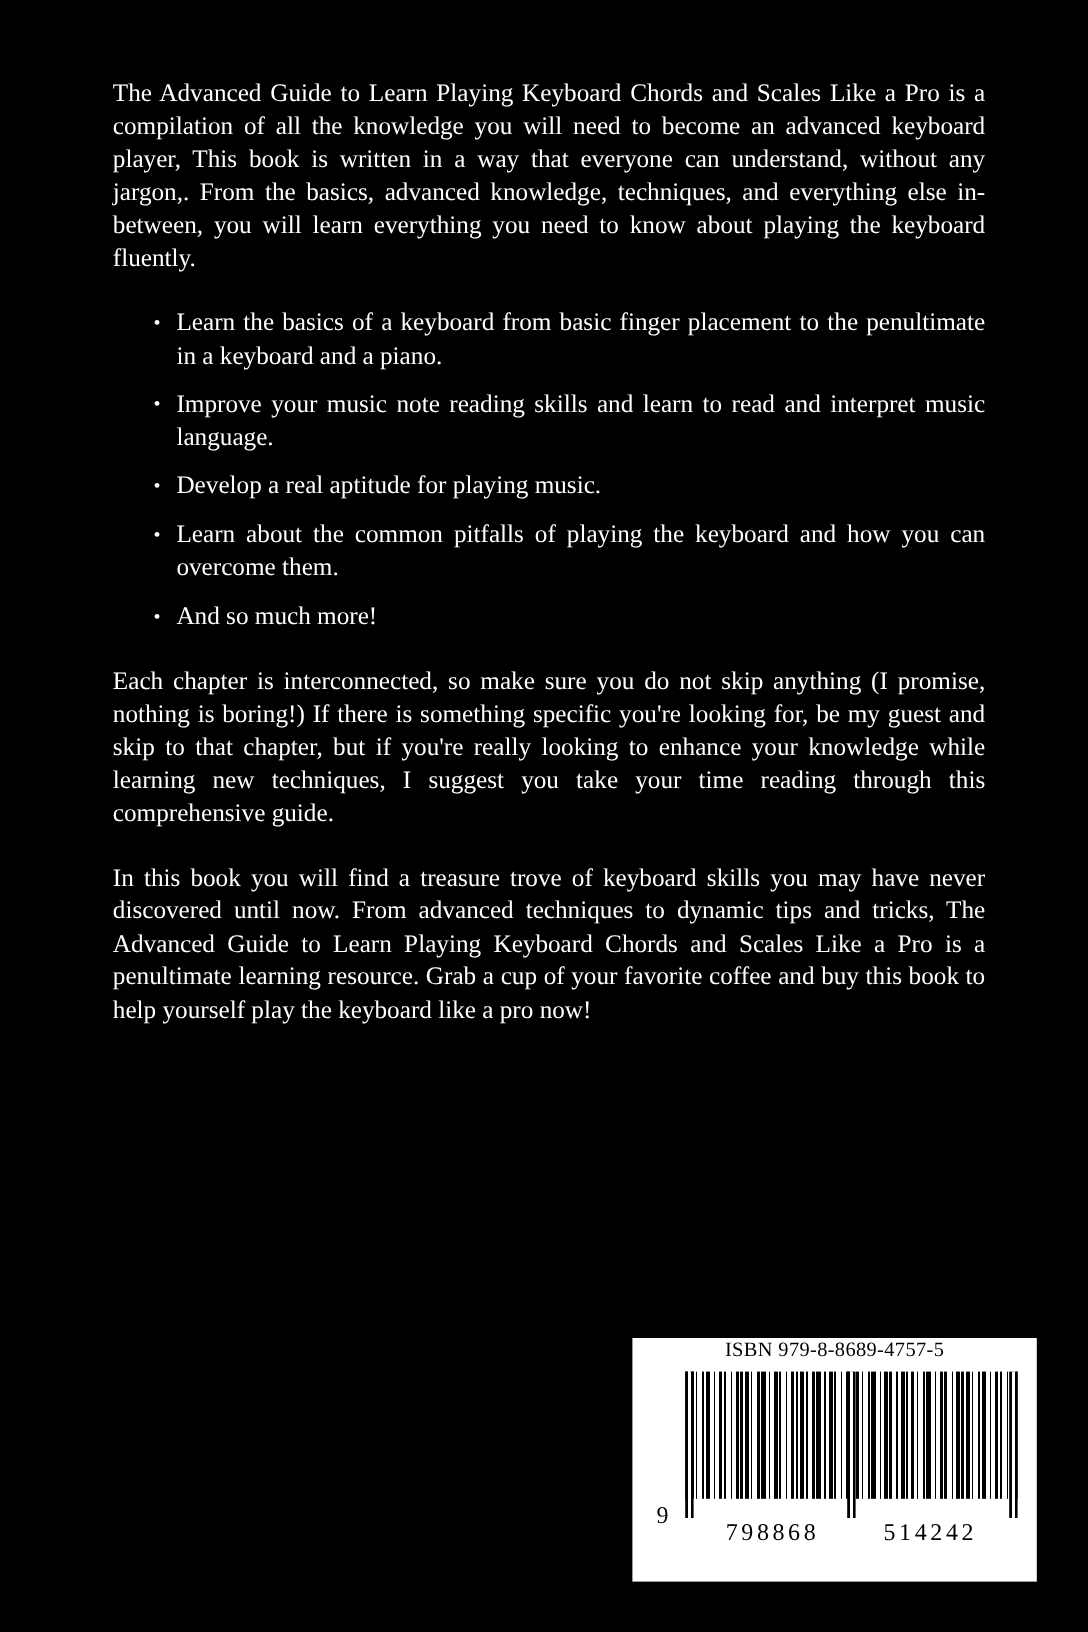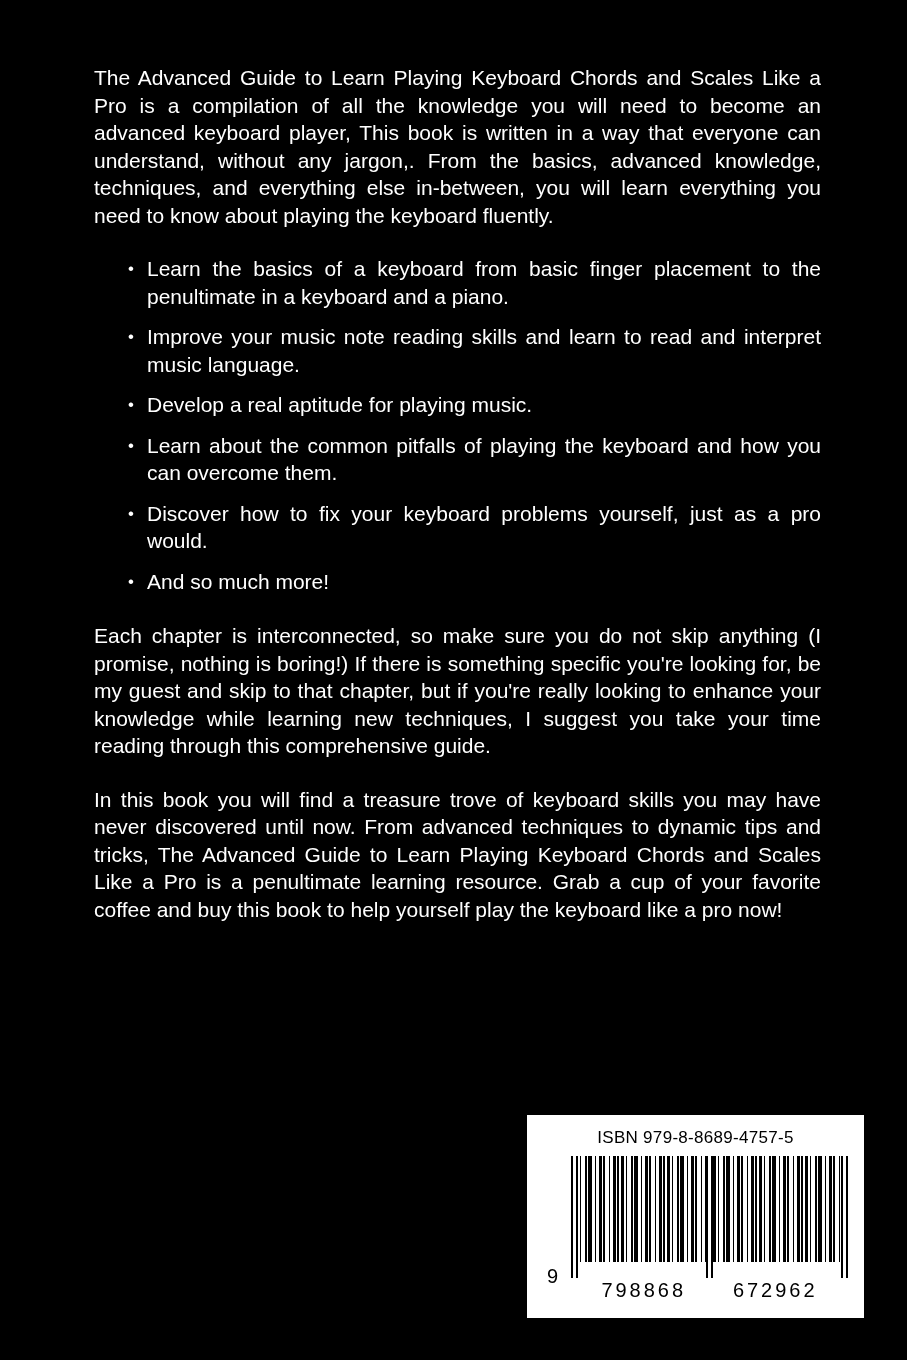--- a/index.html
+++ b/index.html
@@ -6,21 +6,21 @@
     margin: 0;
     padding: 0;
     background: #000;
   }
   .page {
     position: relative;
     width: 871px;
     height: 1360px;
     background: #000;
     overflow: hidden;
-    font-family: Liberation Sans, sans-serif;
+    font-family: Liberation Serif, serif;
     color: #fff;
   }
   .text-column {
     position: absolute;
     left: 94px;
     top: 64px;
     width: 727px;
     font-size: 21px;
     line-height: 27.5px;
     font-weight: 400;
@@ -56,21 +56,20 @@
     position: absolute;
     left: 527px;
     top: 1115px;
     width: 337px;
     height: 203px;
     background: #fff;
     color: #000;
   }
   .isbn-label {
     text-align: center;
-    padding-top: 13px;
     font-size: 17px;
     letter-spacing: 0.3px;
   }
   .bars-wrap {
     position: relative;
     margin-top: 8px;
     height: 150px;
   }
   .bars {
     position: absolute;
@@ -132,37 +131,36 @@
 
   <div class="text-column">
     <p class="para">The Advanced Guide to Learn Playing Keyboard Chords and Scales Like a Pro is a compilation of all the knowledge you will need to become an advanced keyboard player, This book is written in a way that everyone can understand, without any jargon,. From the basics, advanced knowledge, techniques, and everything else in-between, you will learn everything you need to know about playing the keyboard fluently.</p>
 
 
     <ul class="bullets">
       <li>Learn the basics of a keyboard from basic finger placement to the penultimate in a keyboard and a piano.</li>
       <li>Improve your music note reading skills and learn to read and interpret music language.</li>
       <li>Develop a real aptitude for playing music.</li>
       <li>Learn about the common pitfalls of playing the keyboard and how you can overcome them.</li>
-      <li>Discover how to fix your keyboard problems yourself, just as a pro would.</li>
       <li>And so much more!</li>
     </ul>
 
     <p class="para">Each chapter is interconnected, so make sure you do not skip anything (I promise, nothing is boring!) If there is something specific you're looking for, be my guest and skip to that chapter, but if you're really looking to enhance your knowledge while learning new techniques, I suggest you take your time reading through this comprehensive guide.</p>
 
     <p class="para">In this book you will find a treasure trove of keyboard skills you may have never discovered until now. From advanced techniques to dynamic tips and tricks, The Advanced Guide to Learn Playing Keyboard Chords and Scales Like a Pro is a penultimate learning resource. Grab a cup of your favorite coffee and buy this book to help yourself play the keyboard like a pro now!</p>
   </div>
 
   <div class="barcode-box">
     <div class="isbn-label">ISBN 979-8-8689-4757-5</div>
     <div class="bars-wrap">
       <div class="bars"></div>
       <span class="guard g-left"></span>
       <span class="guard g-center"></span>
       <span class="guard g-right"></span>
       <div class="digits">
         <span class="d-lead">9</span>
         <span class="d-group">798868</span>
-        <span class="d-group">672962</span>
+        <span class="d-group">514242</span>
       </div>
     </div>
   </div>
 
 </div>
 
 </body></html>

